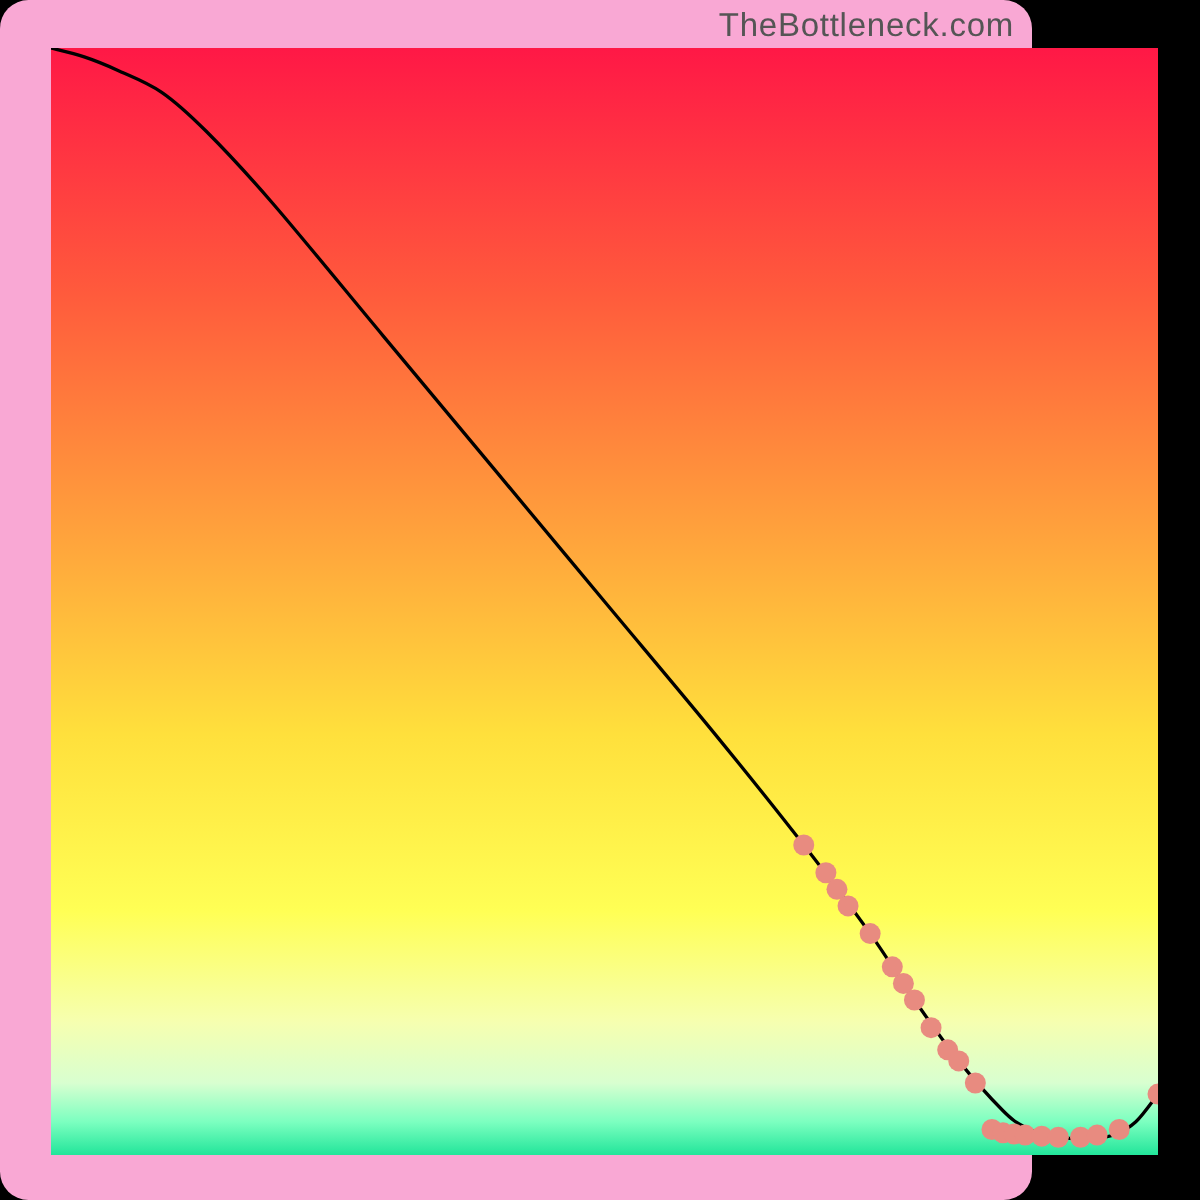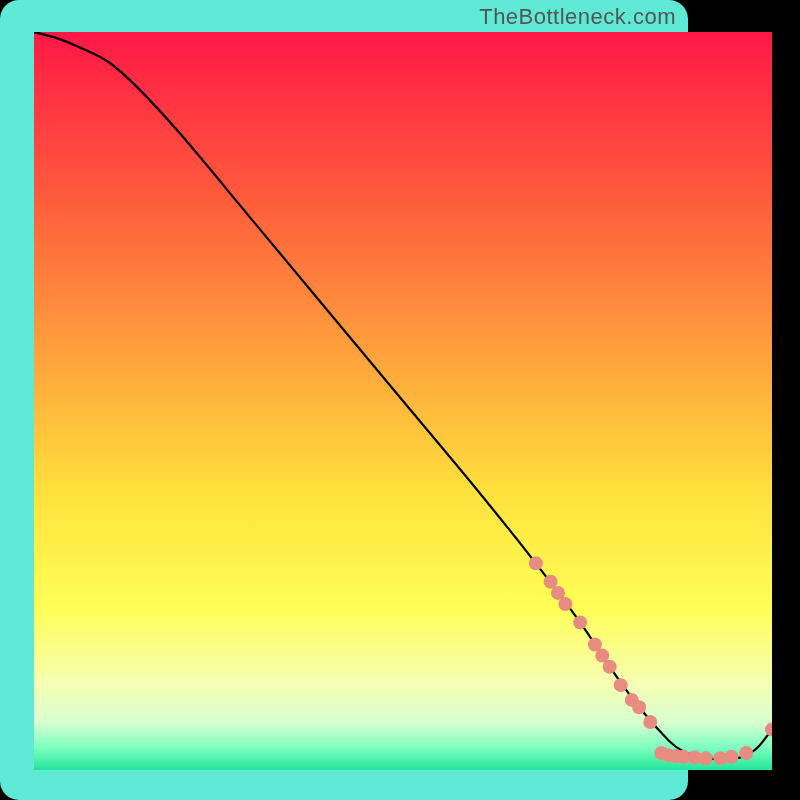--- a/index.html
+++ b/index.html
@@ -8,21 +8,21 @@
     background: #000;
     width: 800px;
     height: 800px;
     overflow: hidden;
     font-family: Arial, Helvetica, sans-serif;
   }
   .frame {
     position: relative;
     width: 688px;
     height: 800px;
-    background: #5eead4;
+    background: #f9a8d4;
     border-radius: 19px;
   }
   .watermark {
     position: absolute;
     top: 4px;
     right: 12px;
     color: #555;
     font-size: 22px;
     font-weight: 500;
     letter-spacing: 0.5px;

